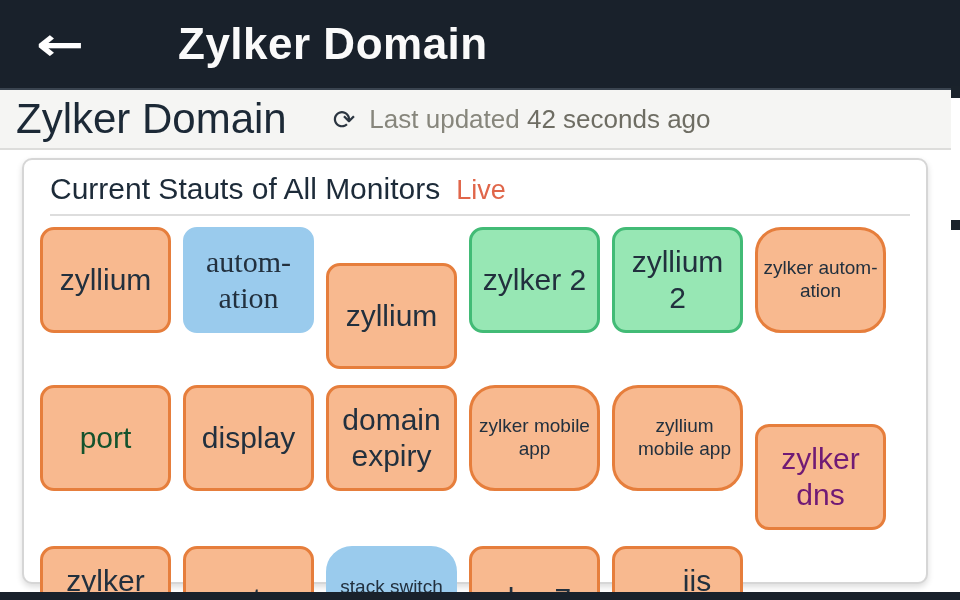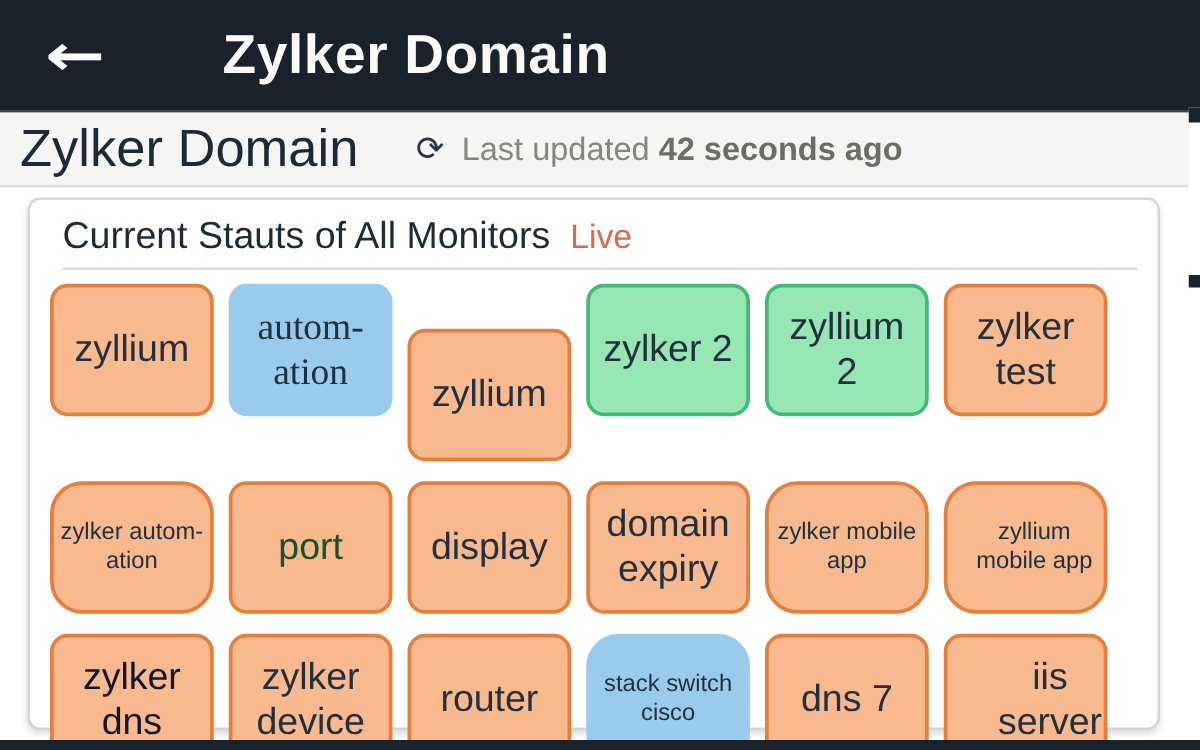--- a/index.html
+++ b/index.html
@@ -20,21 +20,21 @@
   .app-title { margin-left:86px; font-size:44px; font-weight:700; color:#fafafa; letter-spacing:.5px; }
   
   .page-head {
     height:60px; background:#f5f5f3; border-bottom:2px solid #dddddb;
     display:flex; align-items:center; padding:0 16px;
   }
   .page-title { font-size:42px; font-weight:400; color:#1c2936; }
   .refresh-btn { margin-left:46px; cursor:pointer; display:flex; align-items:center; }
   .refresh-glyph { font-family:"DejaVu Sans", sans-serif; font-size:27px; color:#2b3540; line-height:1; }
   .updated { margin-left:14px; font-size:26px; color:#87867c; white-space:nowrap; }
-  .updated b { color:#6e6d63; font-weight:700; }
+  .updated b { color:#6e6d63; font-weight:400; }
   
   .card {
     margin:8px 0 0 22px; width:906px; height:426px;
     background:#ffffff; border:2px solid #d6d6d6; border-radius:10px;
     box-shadow:0 3px 6px rgba(0,0,0,.14);
     padding:12px 14px;
   }
   .card-head { display:flex; align-items:baseline; gap:16px; padding:0 0 0 12px; }
   .card-title { font-size:30px; color:#1d2b39; }
   .live-badge { font-size:27px; color:var(--accent,#e0664a); }
@@ -93,42 +93,39 @@
   </div>
         <div class="tile lg" style="background: rgb(248, 185, 143); border-color: rgb(230, 126, 60); color: rgb(34, 48, 62); margin-top: 36px;">
     <span class="tile-label">zyllium</span>
   </div>
         <div class="tile lg" style="background: rgb(151, 231, 180); border-color: rgb(66, 187, 118); color: rgb(34, 48, 62);">
     <span class="tile-label">zylker 2</span>
   </div>
         <div class="tile lg" style="background: rgb(151, 231, 180); border-color: rgb(66, 187, 118); color: rgb(34, 48, 62);">
     <span class="tile-label">zyllium 2</span>
   </div>
-        <div class="tile lg" style="background: rgb(248, 185, 143); border-color: rgb(230, 126, 60); color: rgb(34, 48, 62);">
-    <span class="tile-label">zylker test</span>
-  </div>
         <div class="tile sm" style="background: rgb(248, 185, 143); border-color: rgb(230, 126, 60); color: rgb(34, 48, 62);">
     <span class="tile-label">zylker autom- ation</span>
   </div>
         <div class="tile lg" style="background: rgb(248, 185, 143); border-color: rgb(230, 126, 60); color: #14532d;">
     <span class="tile-label">port</span>
   </div>
         <div class="tile lg" style="background: rgb(248, 185, 143); border-color: rgb(230, 126, 60); color: rgb(34, 48, 62);">
     <span class="tile-label">display</span>
   </div>
         <div class="tile lg" style="background: rgb(248, 185, 143); border-color: rgb(230, 126, 60); color: rgb(34, 48, 62);">
     <span class="tile-label">domain expiry</span>
   </div>
         <div class="tile sm" style="background: rgb(248, 185, 143); border-color: rgb(230, 126, 60); color: rgb(34, 48, 62);">
     <span class="tile-label">zylker mobile app</span>
   </div>
         <div class="tile sm" style="background: rgb(248, 185, 143); border-color: rgb(230, 126, 60); color: rgb(34, 48, 62); padding-left: 19px;">
     <span class="tile-label">zyllium mobile app</span>
   </div>
-        <div class="tile lg" style="background: rgb(248, 185, 143); border-color: rgb(230, 126, 60); color: #0f172a;">
+        <div class="tile lg" style="background: rgb(248, 185, 143); border-color: rgb(230, 126, 60); color: #701a75; margin-top: 39px;">
     <span class="tile-label">zylker dns</span>
   </div>
         <div class="tile lg" style="background: rgb(248, 185, 143); border-color: rgb(230, 126, 60); color: rgb(34, 48, 62);">
     <span class="tile-label">zylker device</span>
   </div>
         <div class="tile lg" style="background: rgb(248, 185, 143); border-color: rgb(230, 126, 60); color: rgb(34, 48, 62);">
     <span class="tile-label">router</span>
   </div>
         <div class="tile sm" style="background: rgb(154, 203, 237); border-color: rgb(154, 203, 237); color: rgb(34, 48, 62);">
     <span class="tile-label">stack switch cisco</span>

